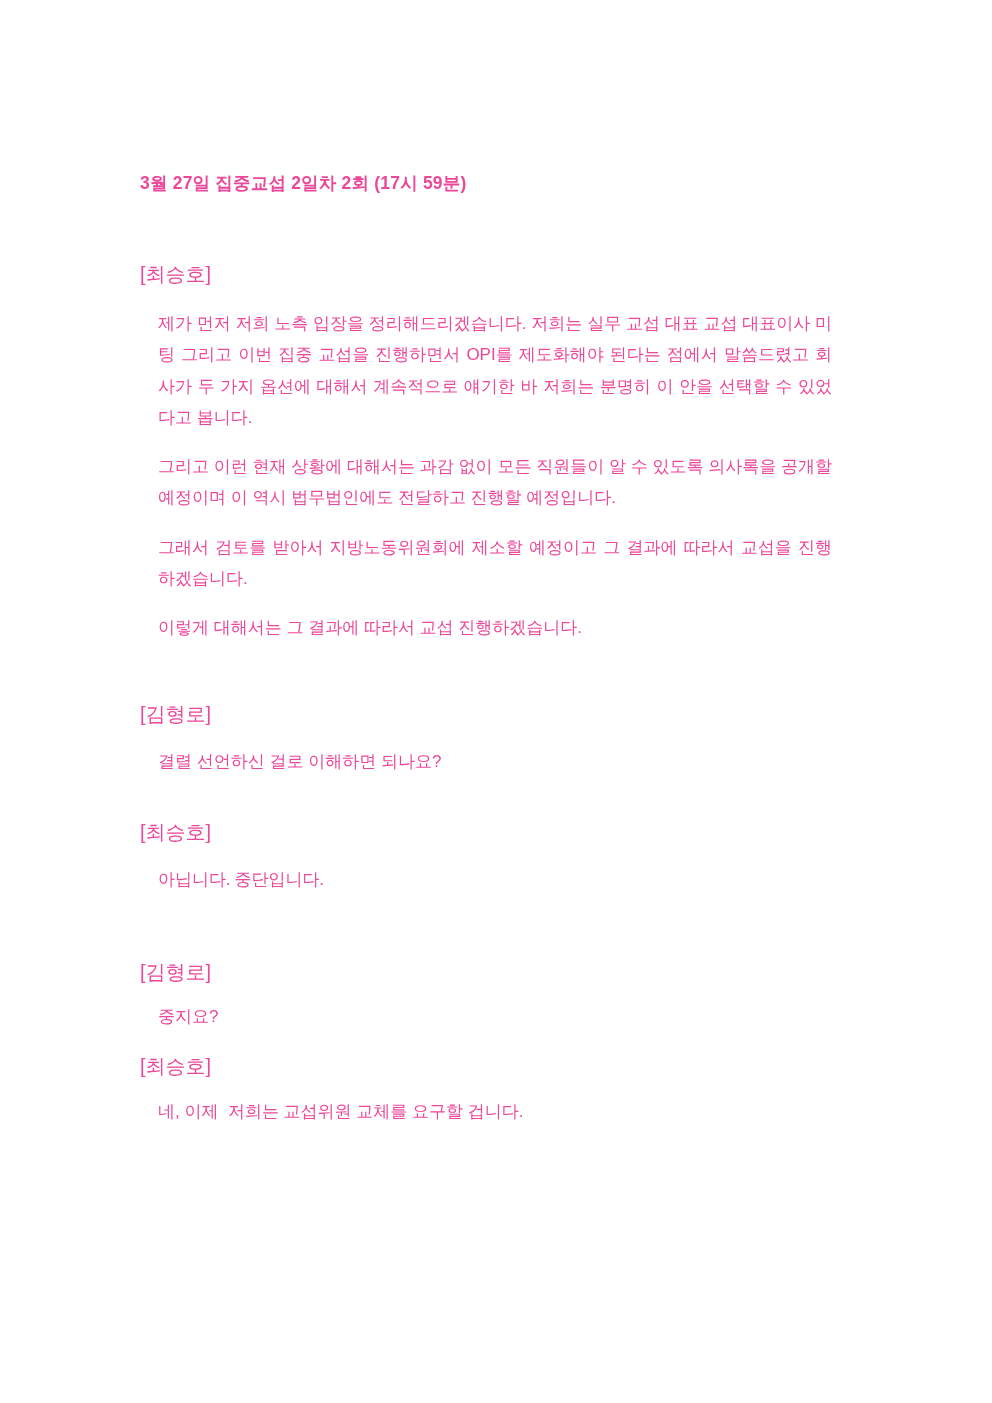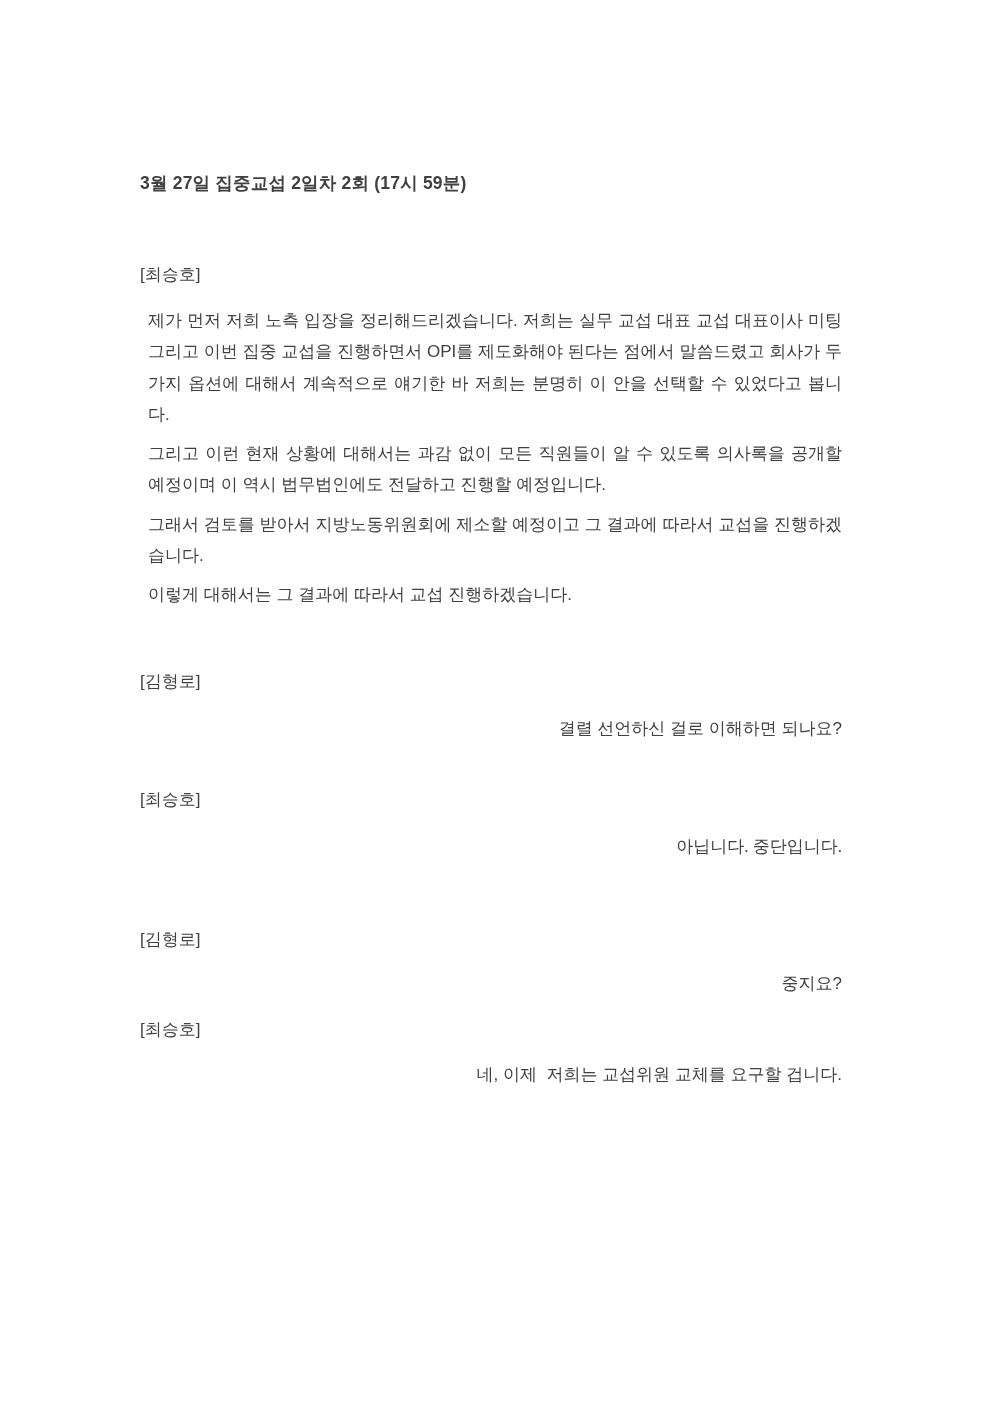--- a/index.html
+++ b/index.html
@@ -6,49 +6,49 @@
     margin: 0;
     padding: 0;
     background: #ffffff;
   }
   .page {
     position: relative;
     width: 992px;
     height: 1403px;
     margin: 0 auto;
     background: #ffffff;
-    color: #404040;
+    color: #ec4899;
     font-family: "Liberation Sans", "DejaVu Sans", sans-serif;
     overflow: hidden;
     box-sizing: border-box;
     padding: 168px 142px 0 140px;
   }
   .doc-title {
     font-size: 17.5px;
     font-weight: 700;
     line-height: 30px;
     letter-spacing: 0.2px;
     white-space: nowrap;
   }
   .speaker {
-    font-size: 17px;
+    font-size: 20px;
     font-weight: 400;
     line-height: 31px;
   }
   .utterance {
     font-size: 17px;
     font-weight: 400;
     line-height: 31.3px;
     text-align: justify;
     word-break: break-all;
     white-space: pre-wrap;
-    margin: 8px;
+    margin: 18px;
   }
   .utterance.single {
-    text-align: right;
+    text-align: left;
   }
   
   .speaker.s1 { margin-top: 61px; }
   .block-body { margin-top: 15px; }
   .speaker.s2 { margin-top: 55px; }
   .utt-q1     { margin-top: 16px; }
   .speaker.s3 { margin-top: 40px; }
   .utt-a1     { margin-top: 16px; font-family: Liberation Serif, serif; }
   .speaker.s4 { margin-top: 62px; }
   .utt-q2     { margin-top: 13px; }

